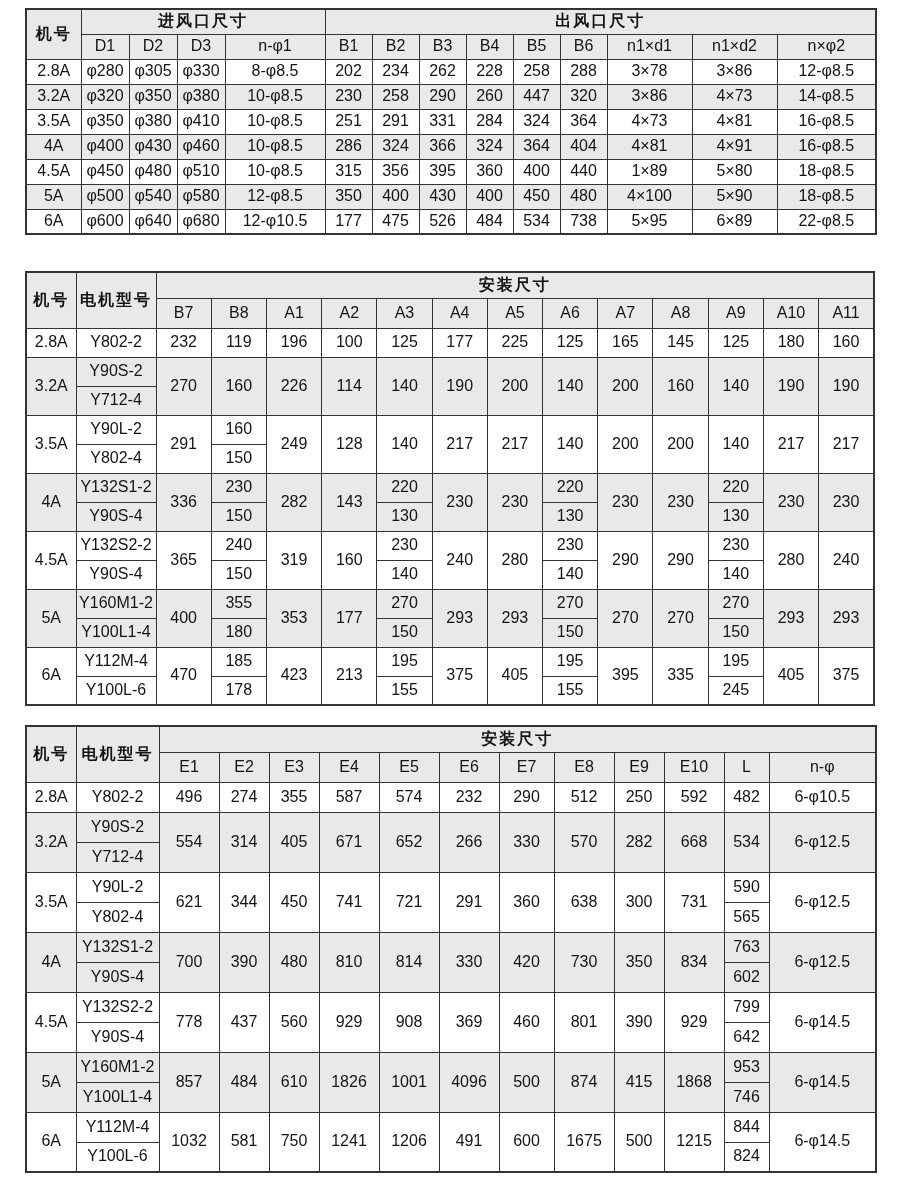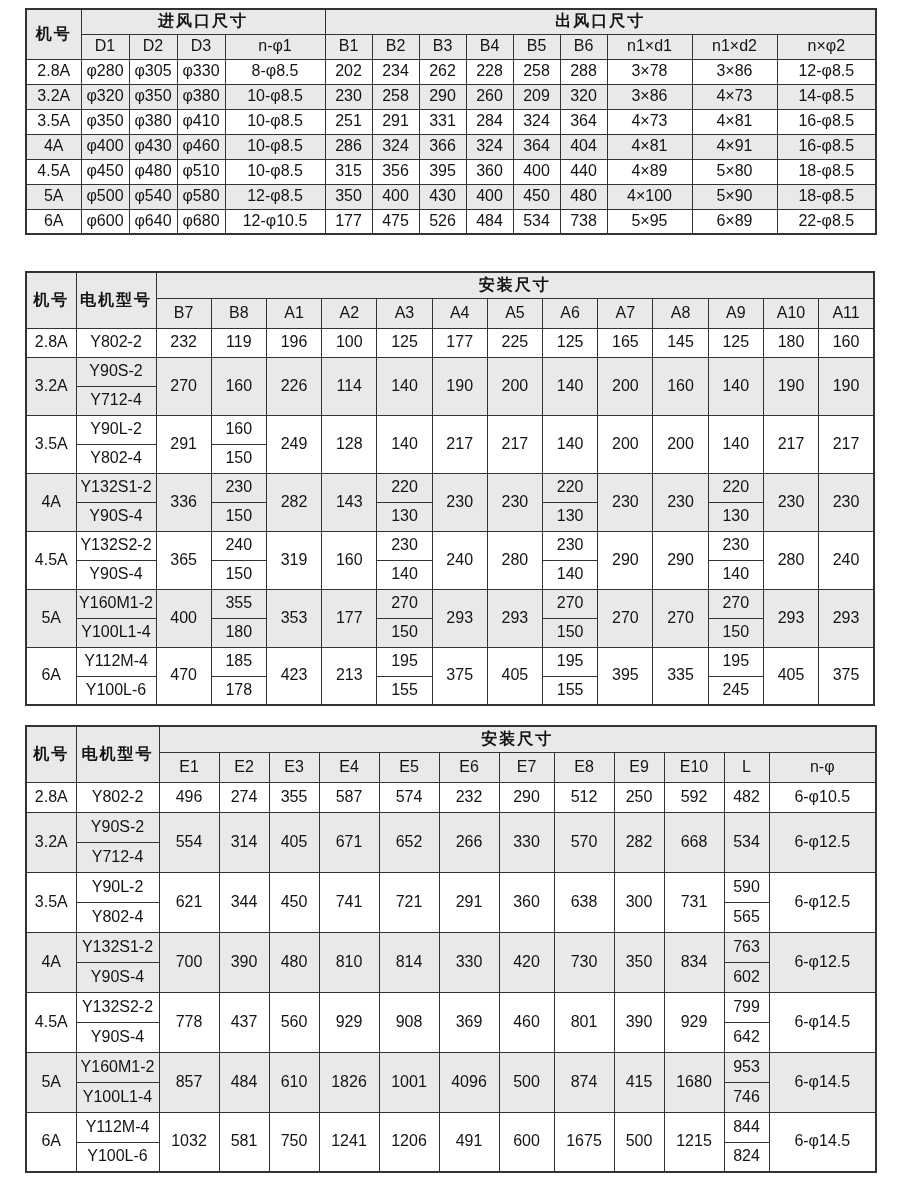--- a/index.html
+++ b/index.html
@@ -101,21 +101,21 @@
         <tr class="h25 shade">
           <td>3.2A</td>
           <td>φ320</td>
           <td>φ350</td>
           <td>φ380</td>
           <td>10-φ8.5</td>
           <td>230</td>
           <td>258</td>
           <td>290</td>
           <td>260</td>
-          <td>209</td>
+          <td>447</td>
           <td>320</td>
           <td>3×86</td>
           <td>4×73</td>
           <td>14-φ8.5</td>
         </tr>
         <tr class="h25">
           <td>3.5A</td>
           <td>φ350</td>
           <td>φ380</td>
           <td>φ410</td>
@@ -151,21 +151,21 @@
           <td>φ450</td>
           <td>φ480</td>
           <td>φ510</td>
           <td>10-φ8.5</td>
           <td>315</td>
           <td>356</td>
           <td>395</td>
           <td>360</td>
           <td>400</td>
           <td>440</td>
-          <td>4×89</td>
+          <td>1×89</td>
           <td>5×80</td>
           <td>18-φ8.5</td>
         </tr>
         <tr class="h25 shade">
           <td>5A</td>
           <td>φ500</td>
           <td>φ540</td>
           <td>φ580</td>
           <td>12-φ8.5</td>
           <td>350</td>
@@ -521,21 +521,21 @@
           <td>Y160M1-2</td>
           <td rowspan="2">857</td>
           <td rowspan="2">484</td>
           <td rowspan="2">610</td>
           <td rowspan="2">1826</td>
           <td rowspan="2">1001</td>
           <td rowspan="2">4096</td>
           <td rowspan="2">500</td>
           <td rowspan="2">874</td>
           <td rowspan="2">415</td>
-          <td rowspan="2">1680</td>
+          <td rowspan="2">1868</td>
           <td>953</td>
           <td rowspan="2">6-φ14.5</td>
         </tr>
         <tr class="h30 shade">
           <td>Y100L1-4</td>
           <td>746</td>
         </tr>
         <tr class="h30">
           <td rowspan="2">6A</td>
           <td>Y112M-4</td>

